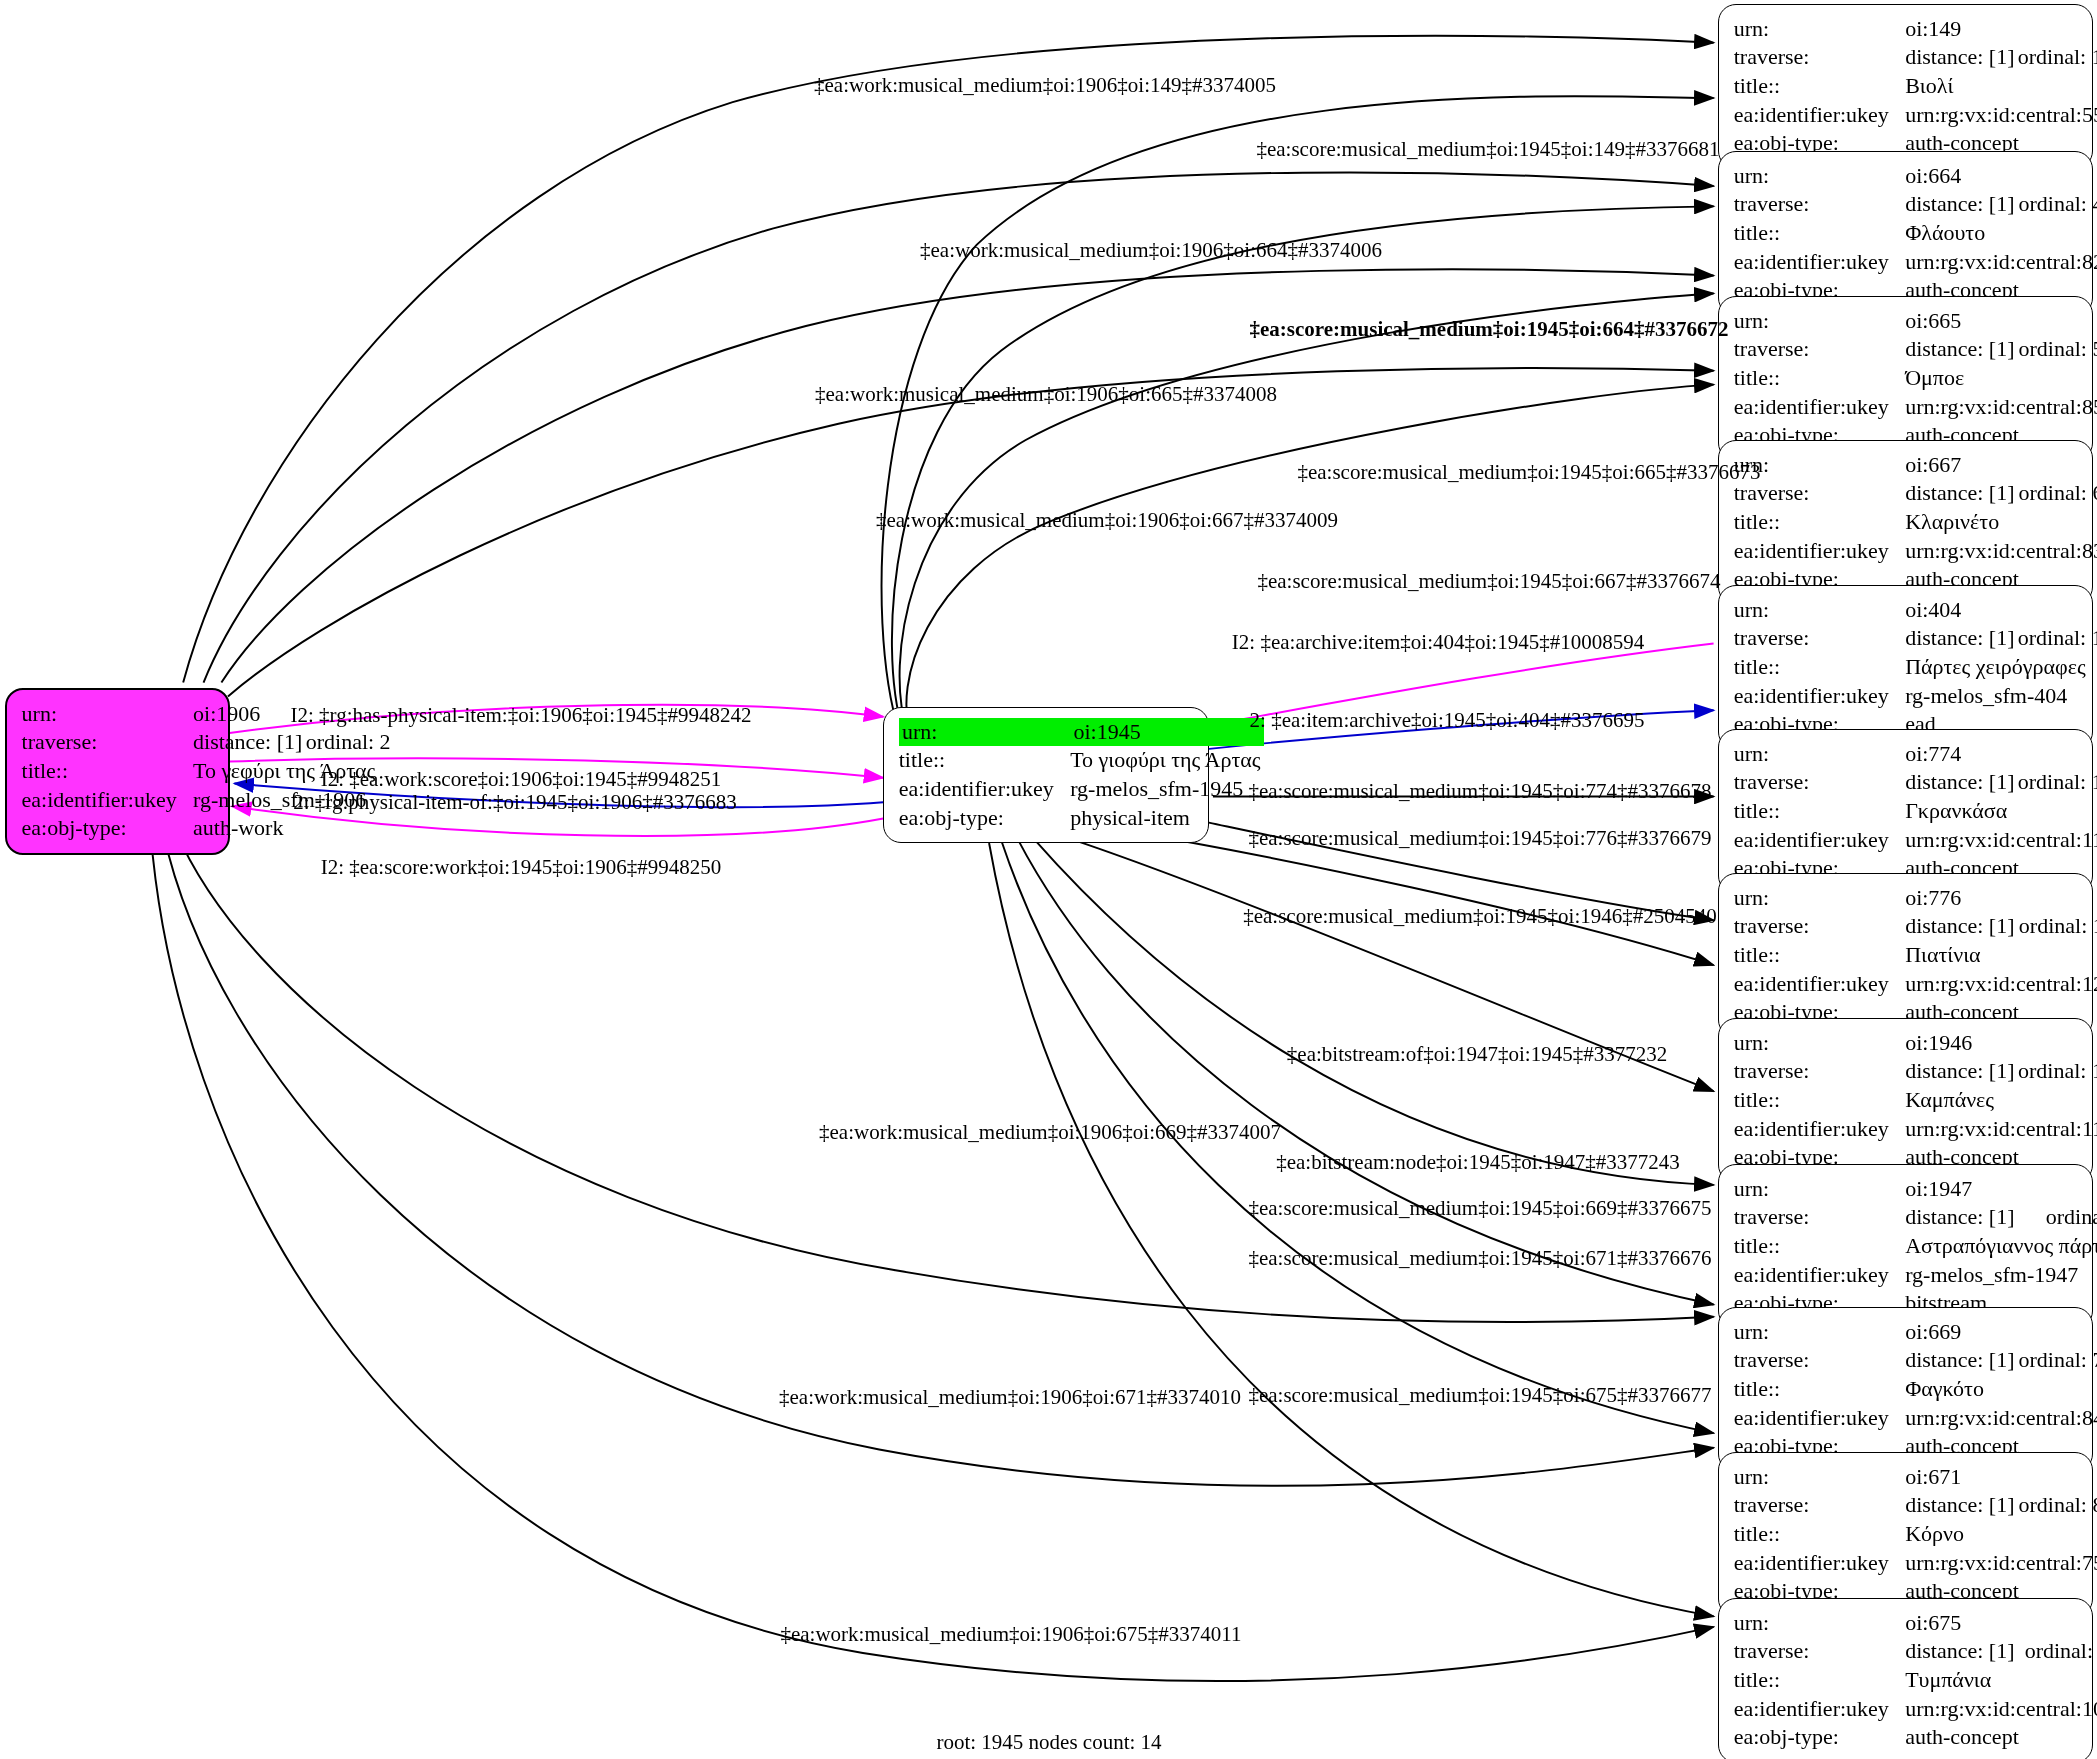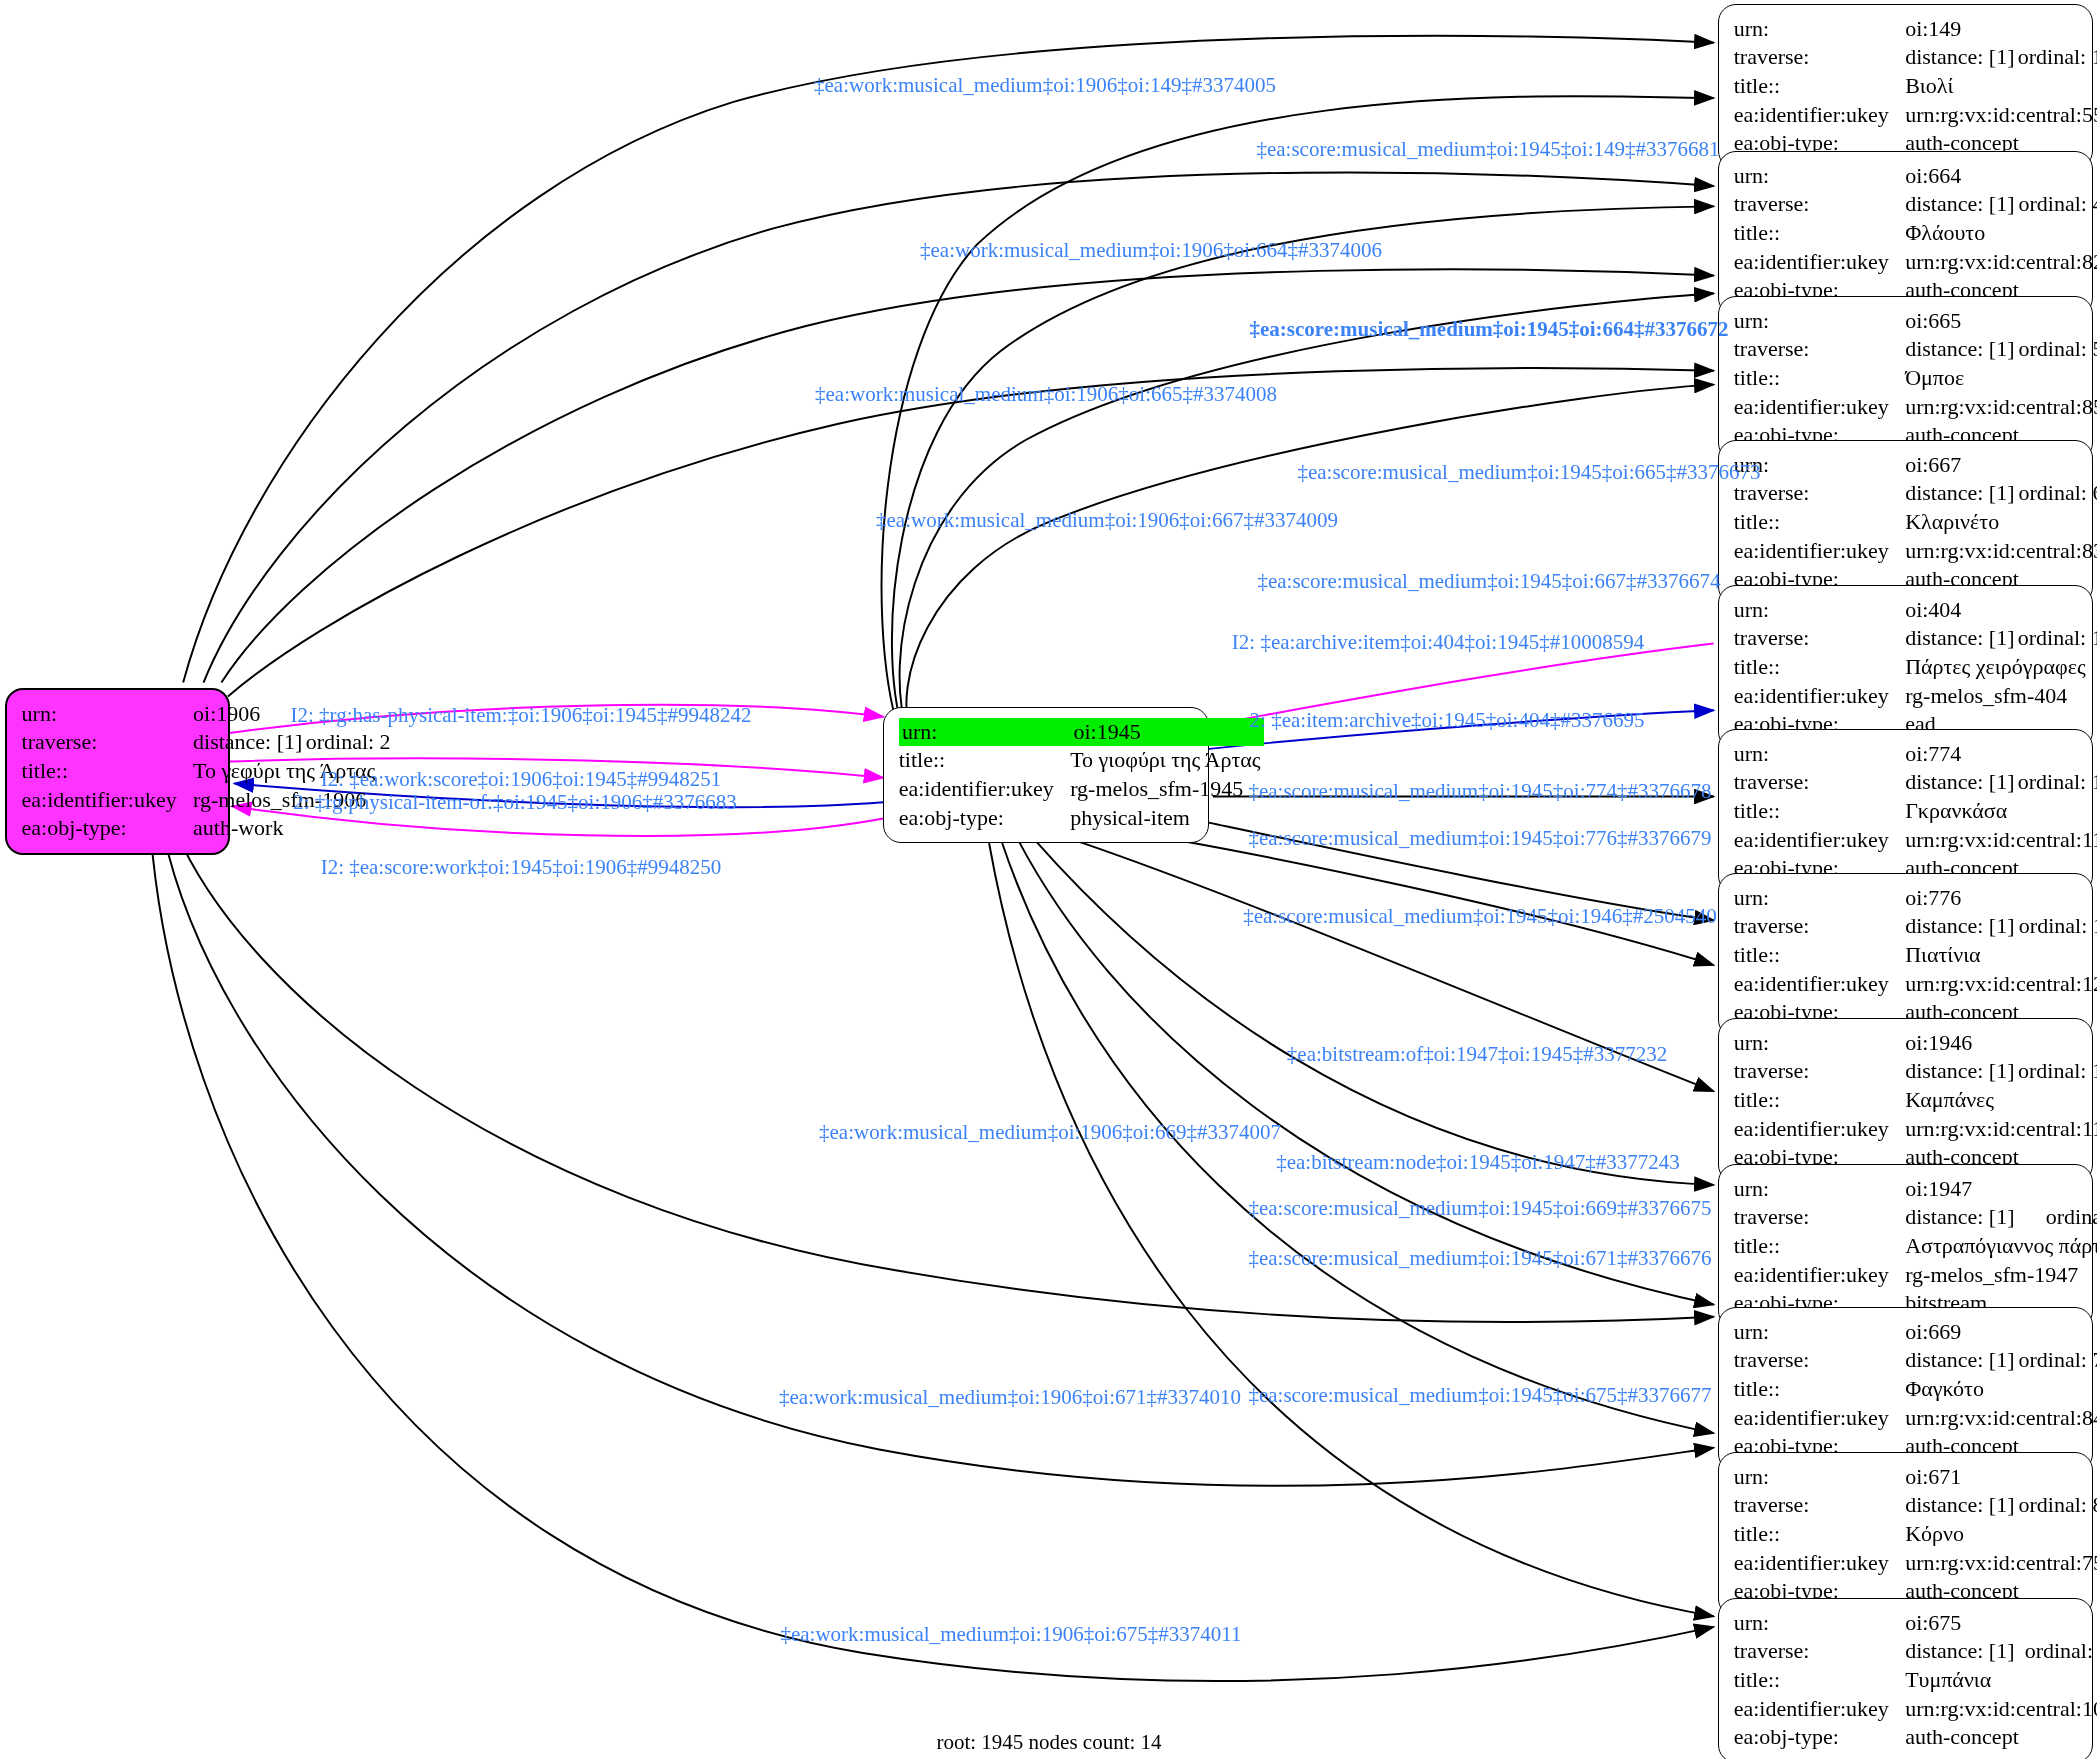--- a/index.html
+++ b/index.html
@@ -32,21 +32,21 @@
     vertical-align:top;
   }
   .node td.k{padding-right:16.3px;}
   .node td.v{padding-right:3.3px;}
   .hl{background:#00ee00;}
   .node td.k.hl,.node td.v.hl{padding-left:3.3px;}
   .ord{padding-left:36px;}
   .elabel{
     position:absolute;
     font-size:21px;
-    color:#3b82f6;
+    color:#000000;
     white-space:nowrap;
     transform:translate(-50%,-50%);
   }
   .caption{
     position:absolute;
     font-size:21px;
     color:#000;
     white-space:nowrap;
     transform:translateX(-50%);
   }

